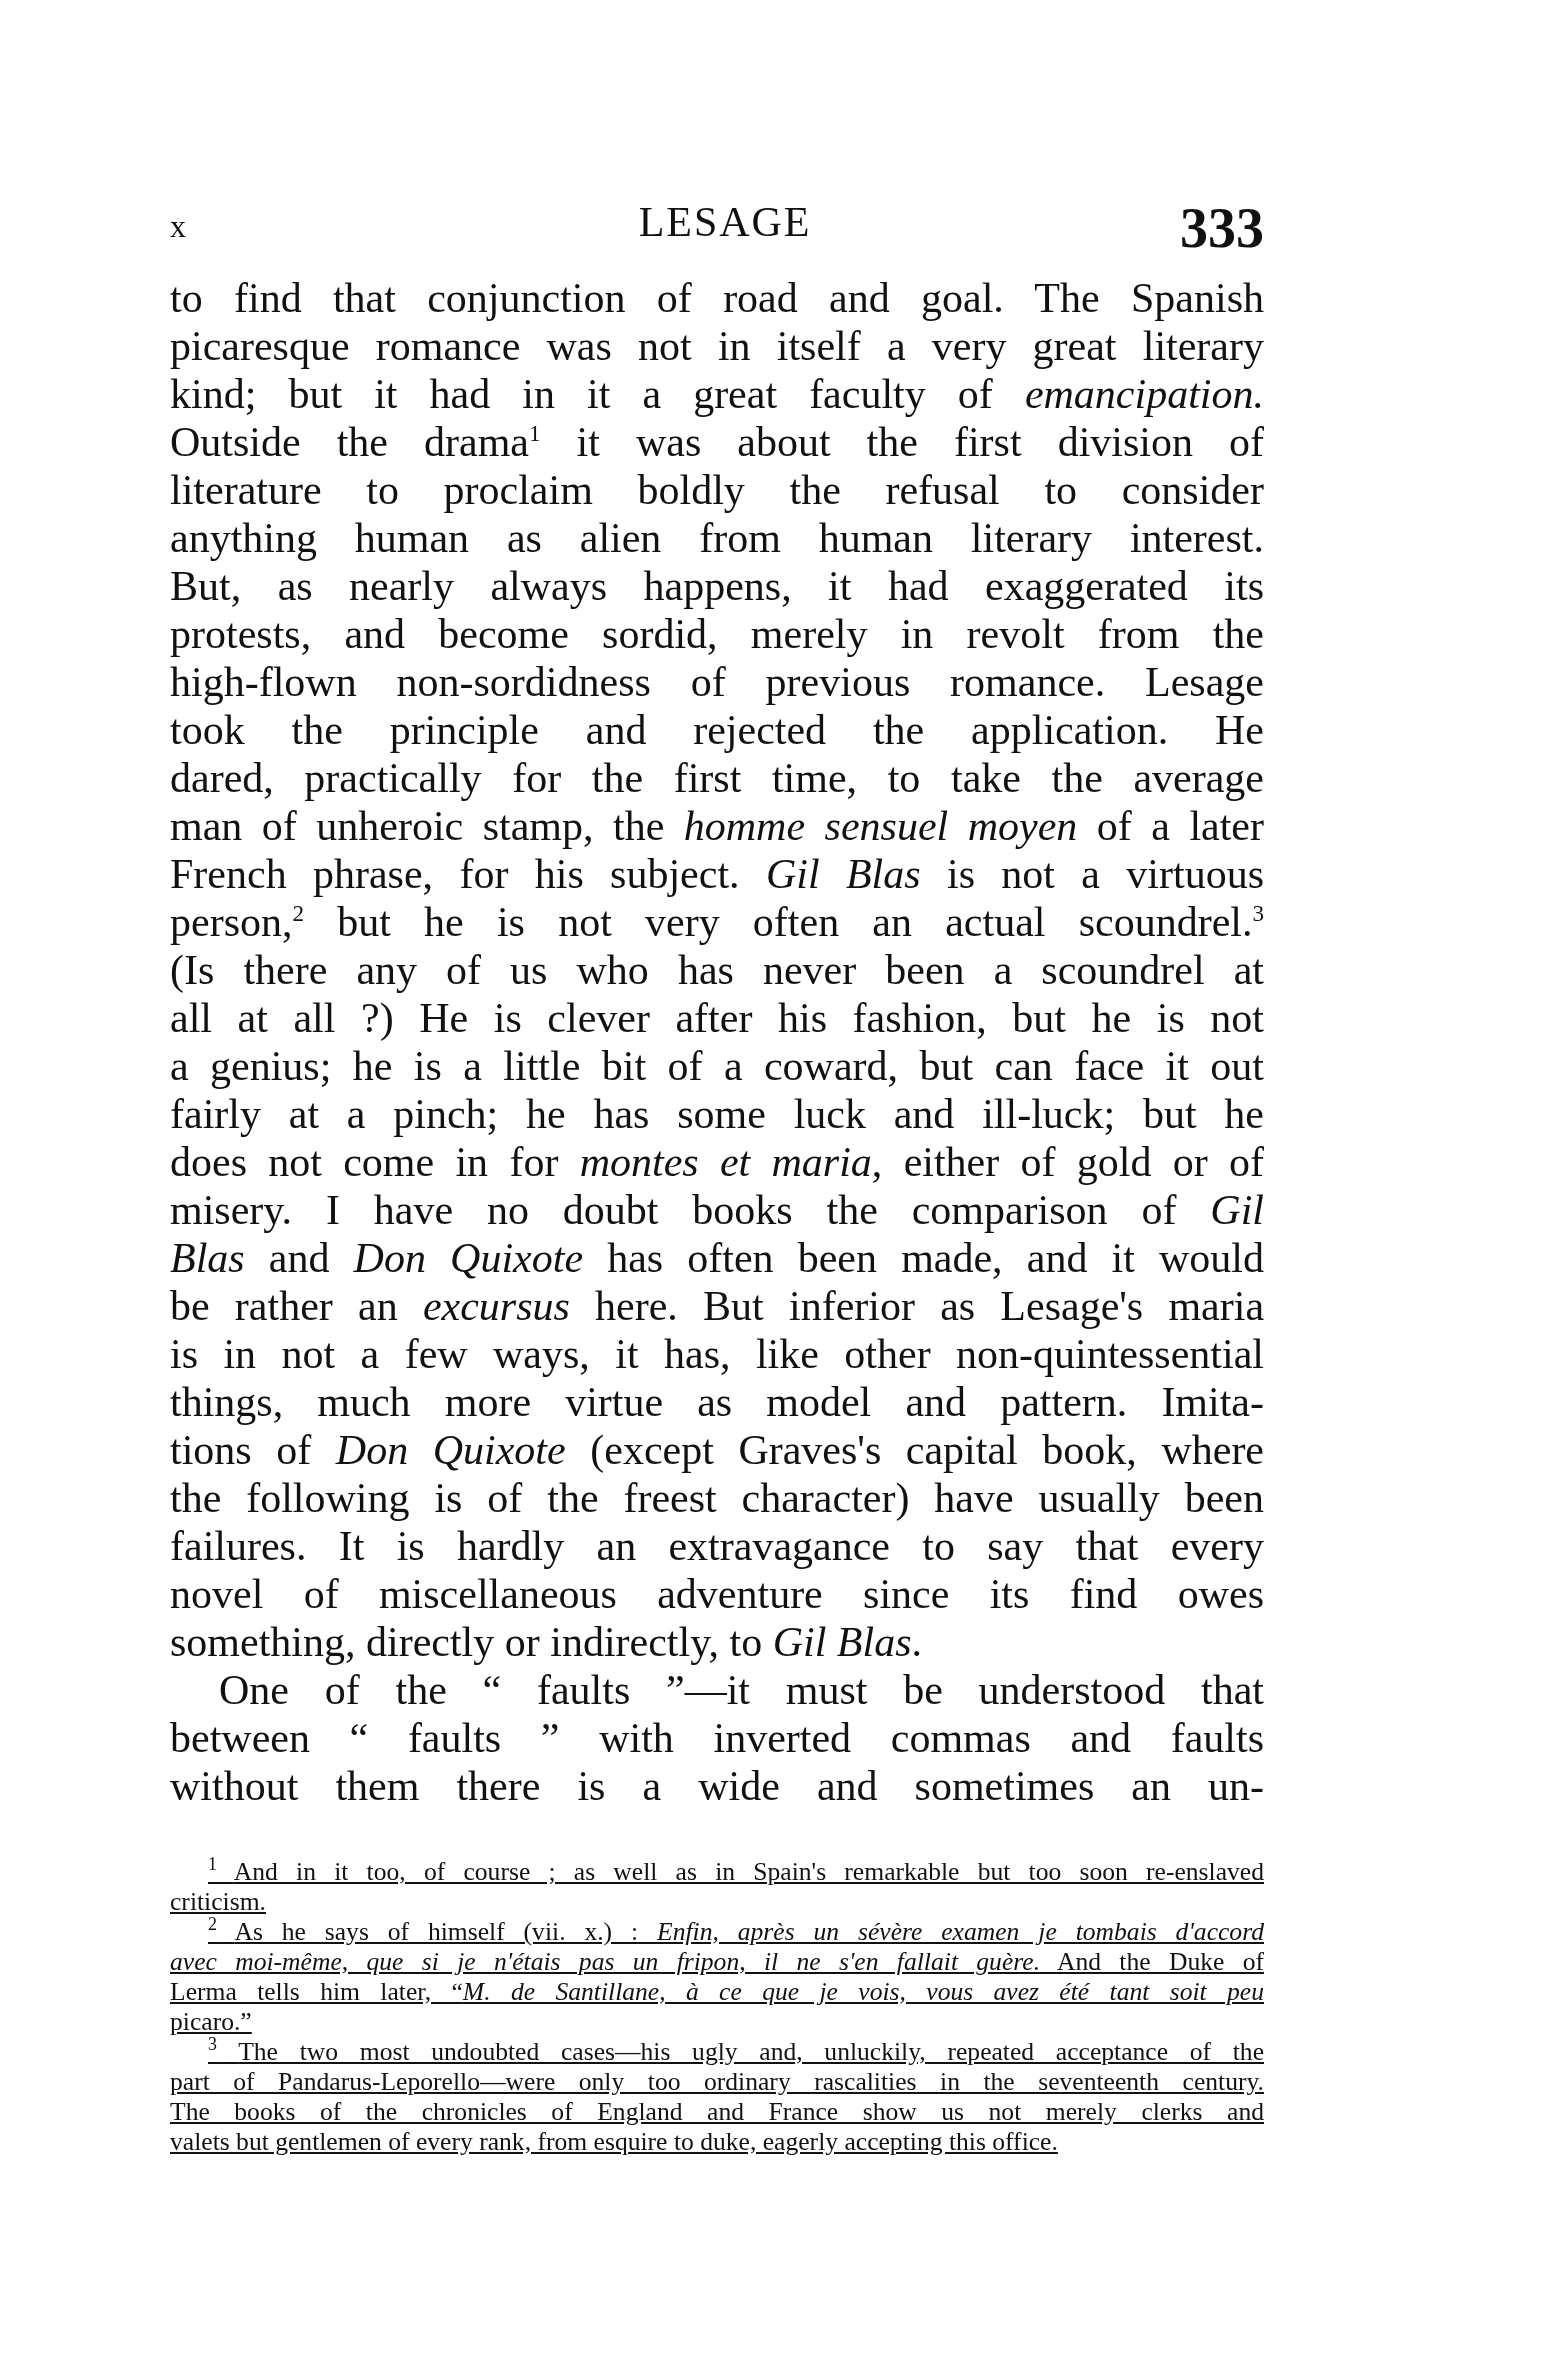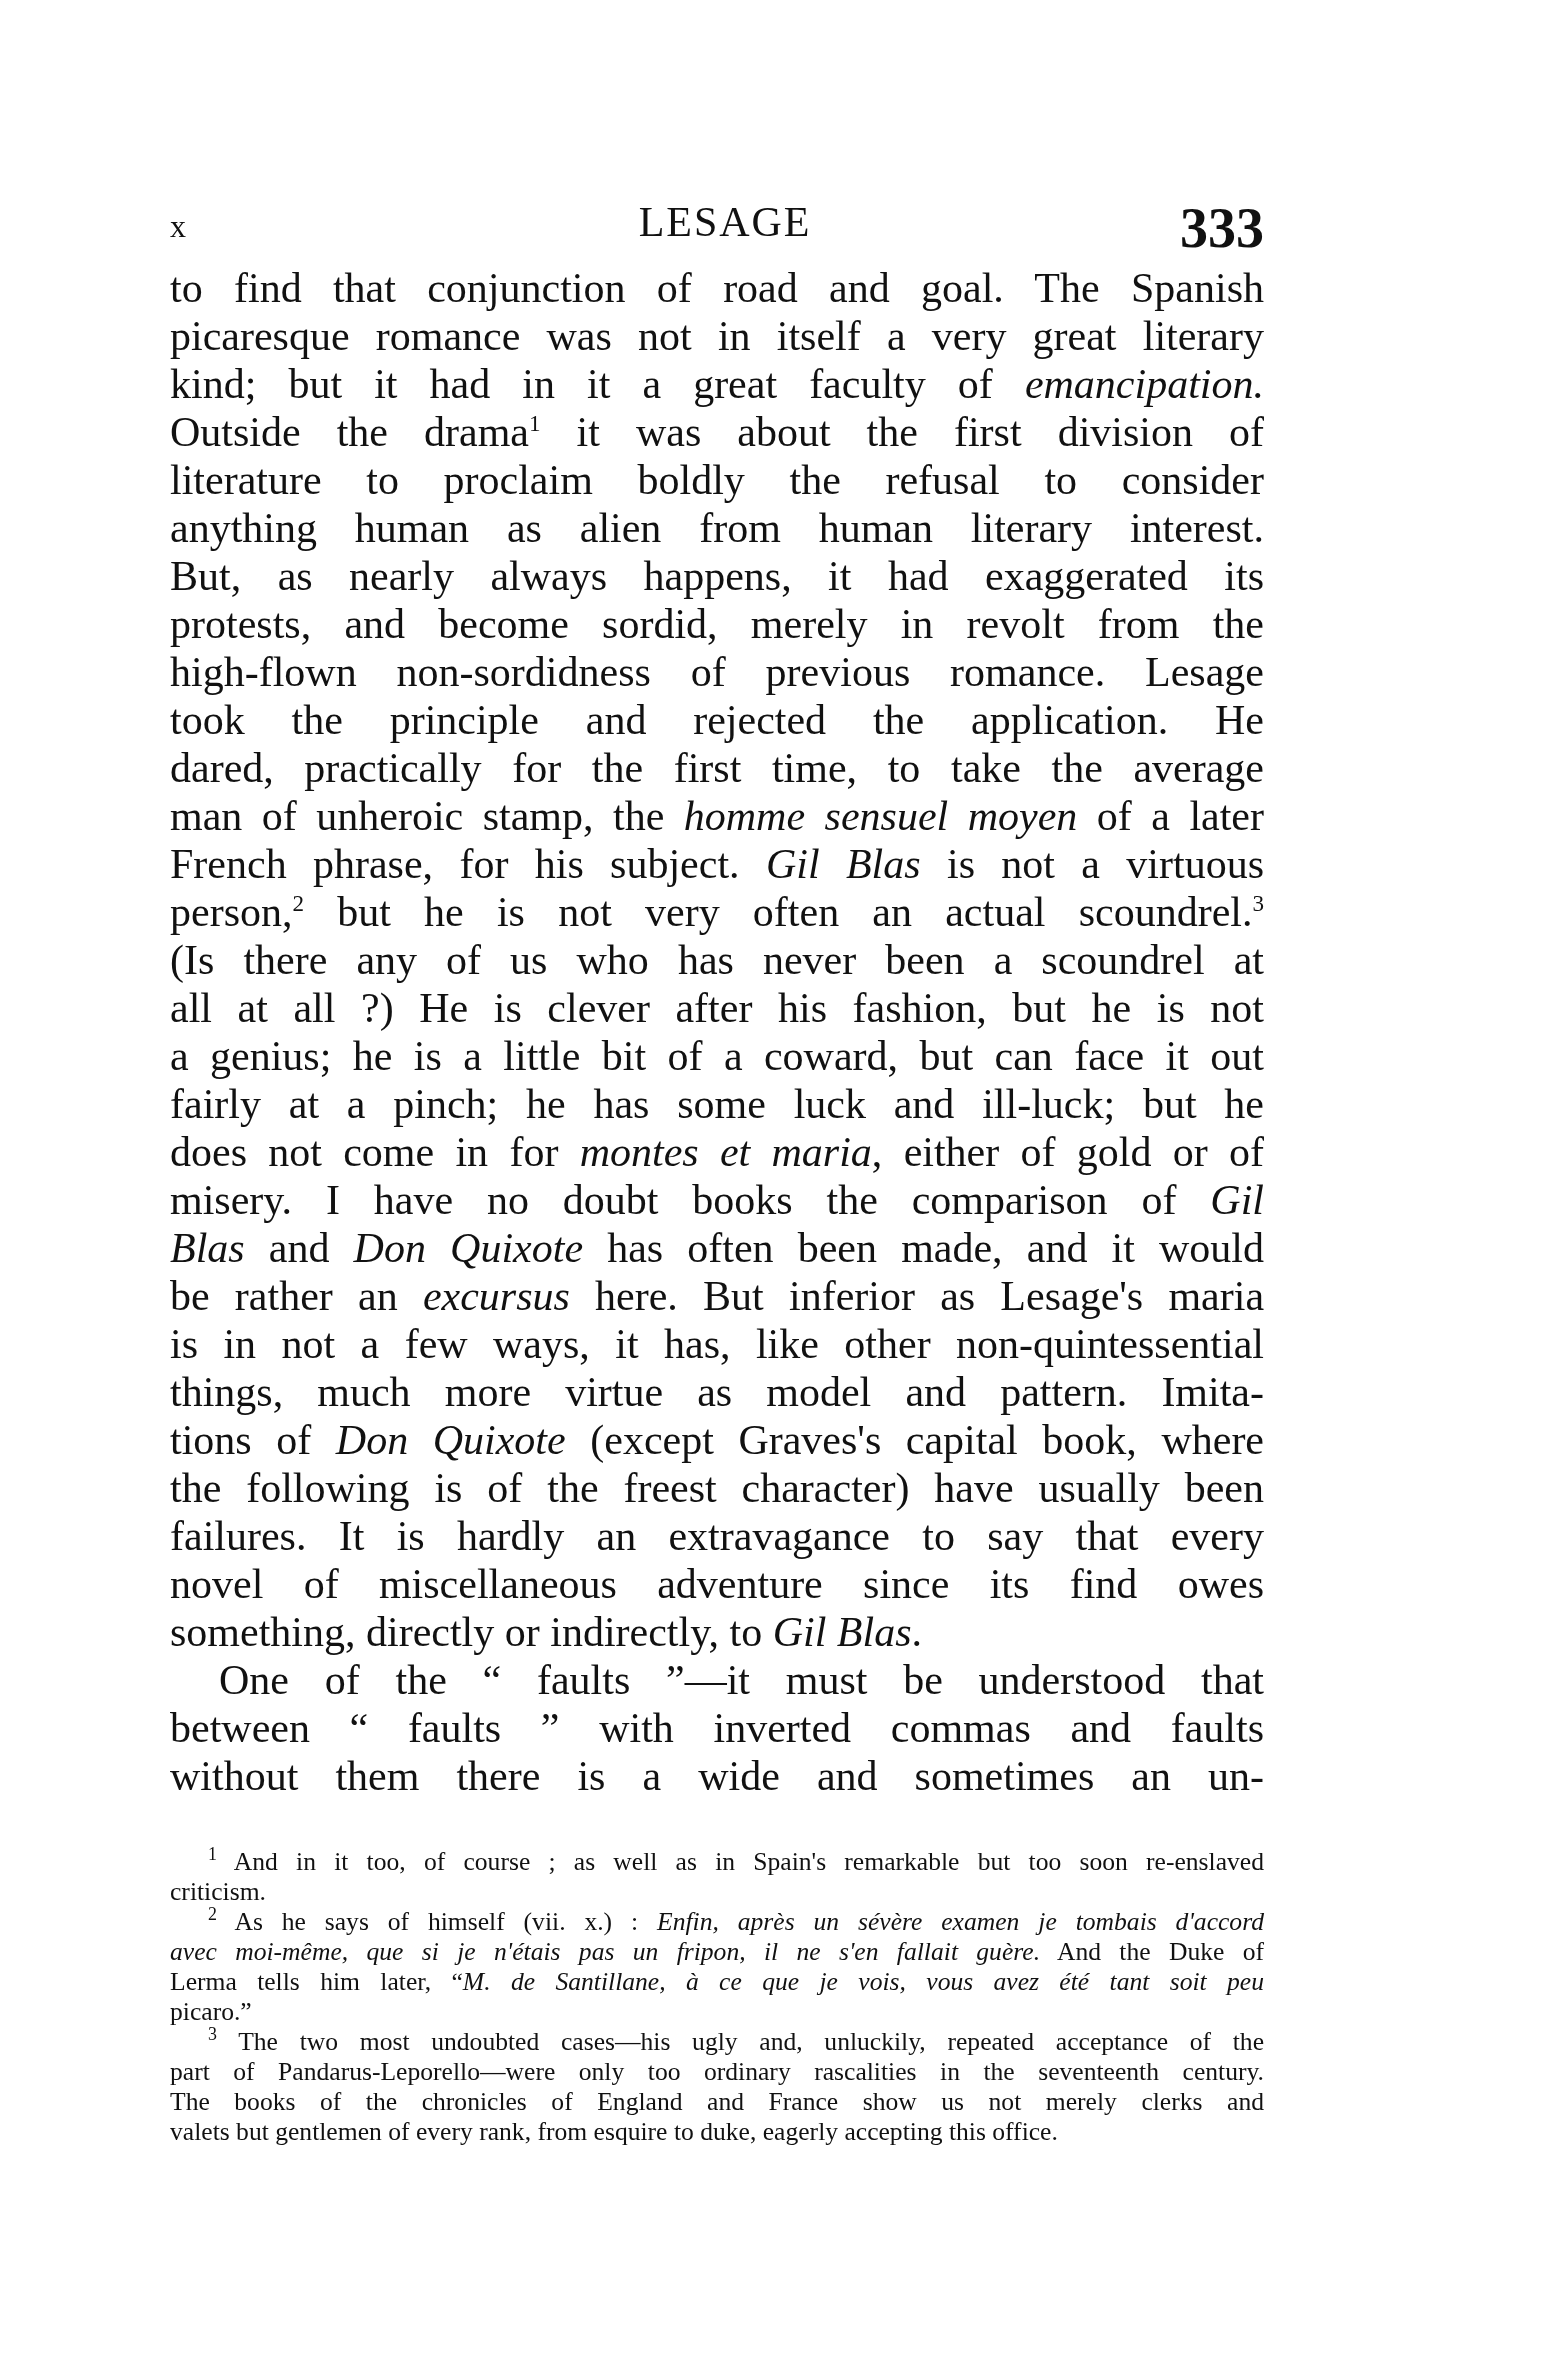--- a/index.html
+++ b/index.html
@@ -41,21 +41,21 @@
     letter-spacing: 1.9px;
   }
   .running-head .folio {
     position: absolute;
     right: 0;
     top: 5.7px;
     font-size: 56px;
     font-weight: bold;
   }
   .body-text {
-    margin-top: 9px;
+    margin-top: 19px;
     font-size: 42px;
     line-height: 48px;
     text-align: justify;
     text-align-last: justify;
   }
   .body-text .line {
     display: block;
     height: 48px;
     white-space: nowrap;
     text-align: justify;
@@ -72,20 +72,21 @@
   }
   sup {
     font-size: 0.55em;
     line-height: 0;
     vertical-align: super;
   }
   .footnotes {
     margin-top: 47px;
     font-size: 25.6px;
     line-height: 30px;
+    text-decoration: underline;
   }
   .footnotes .line {
     display: block;
     height: 30px;
     white-space: nowrap;
     text-align: justify;
     text-align-last: justify;
   }
   .footnotes .line.last {
     text-align-last: left;

